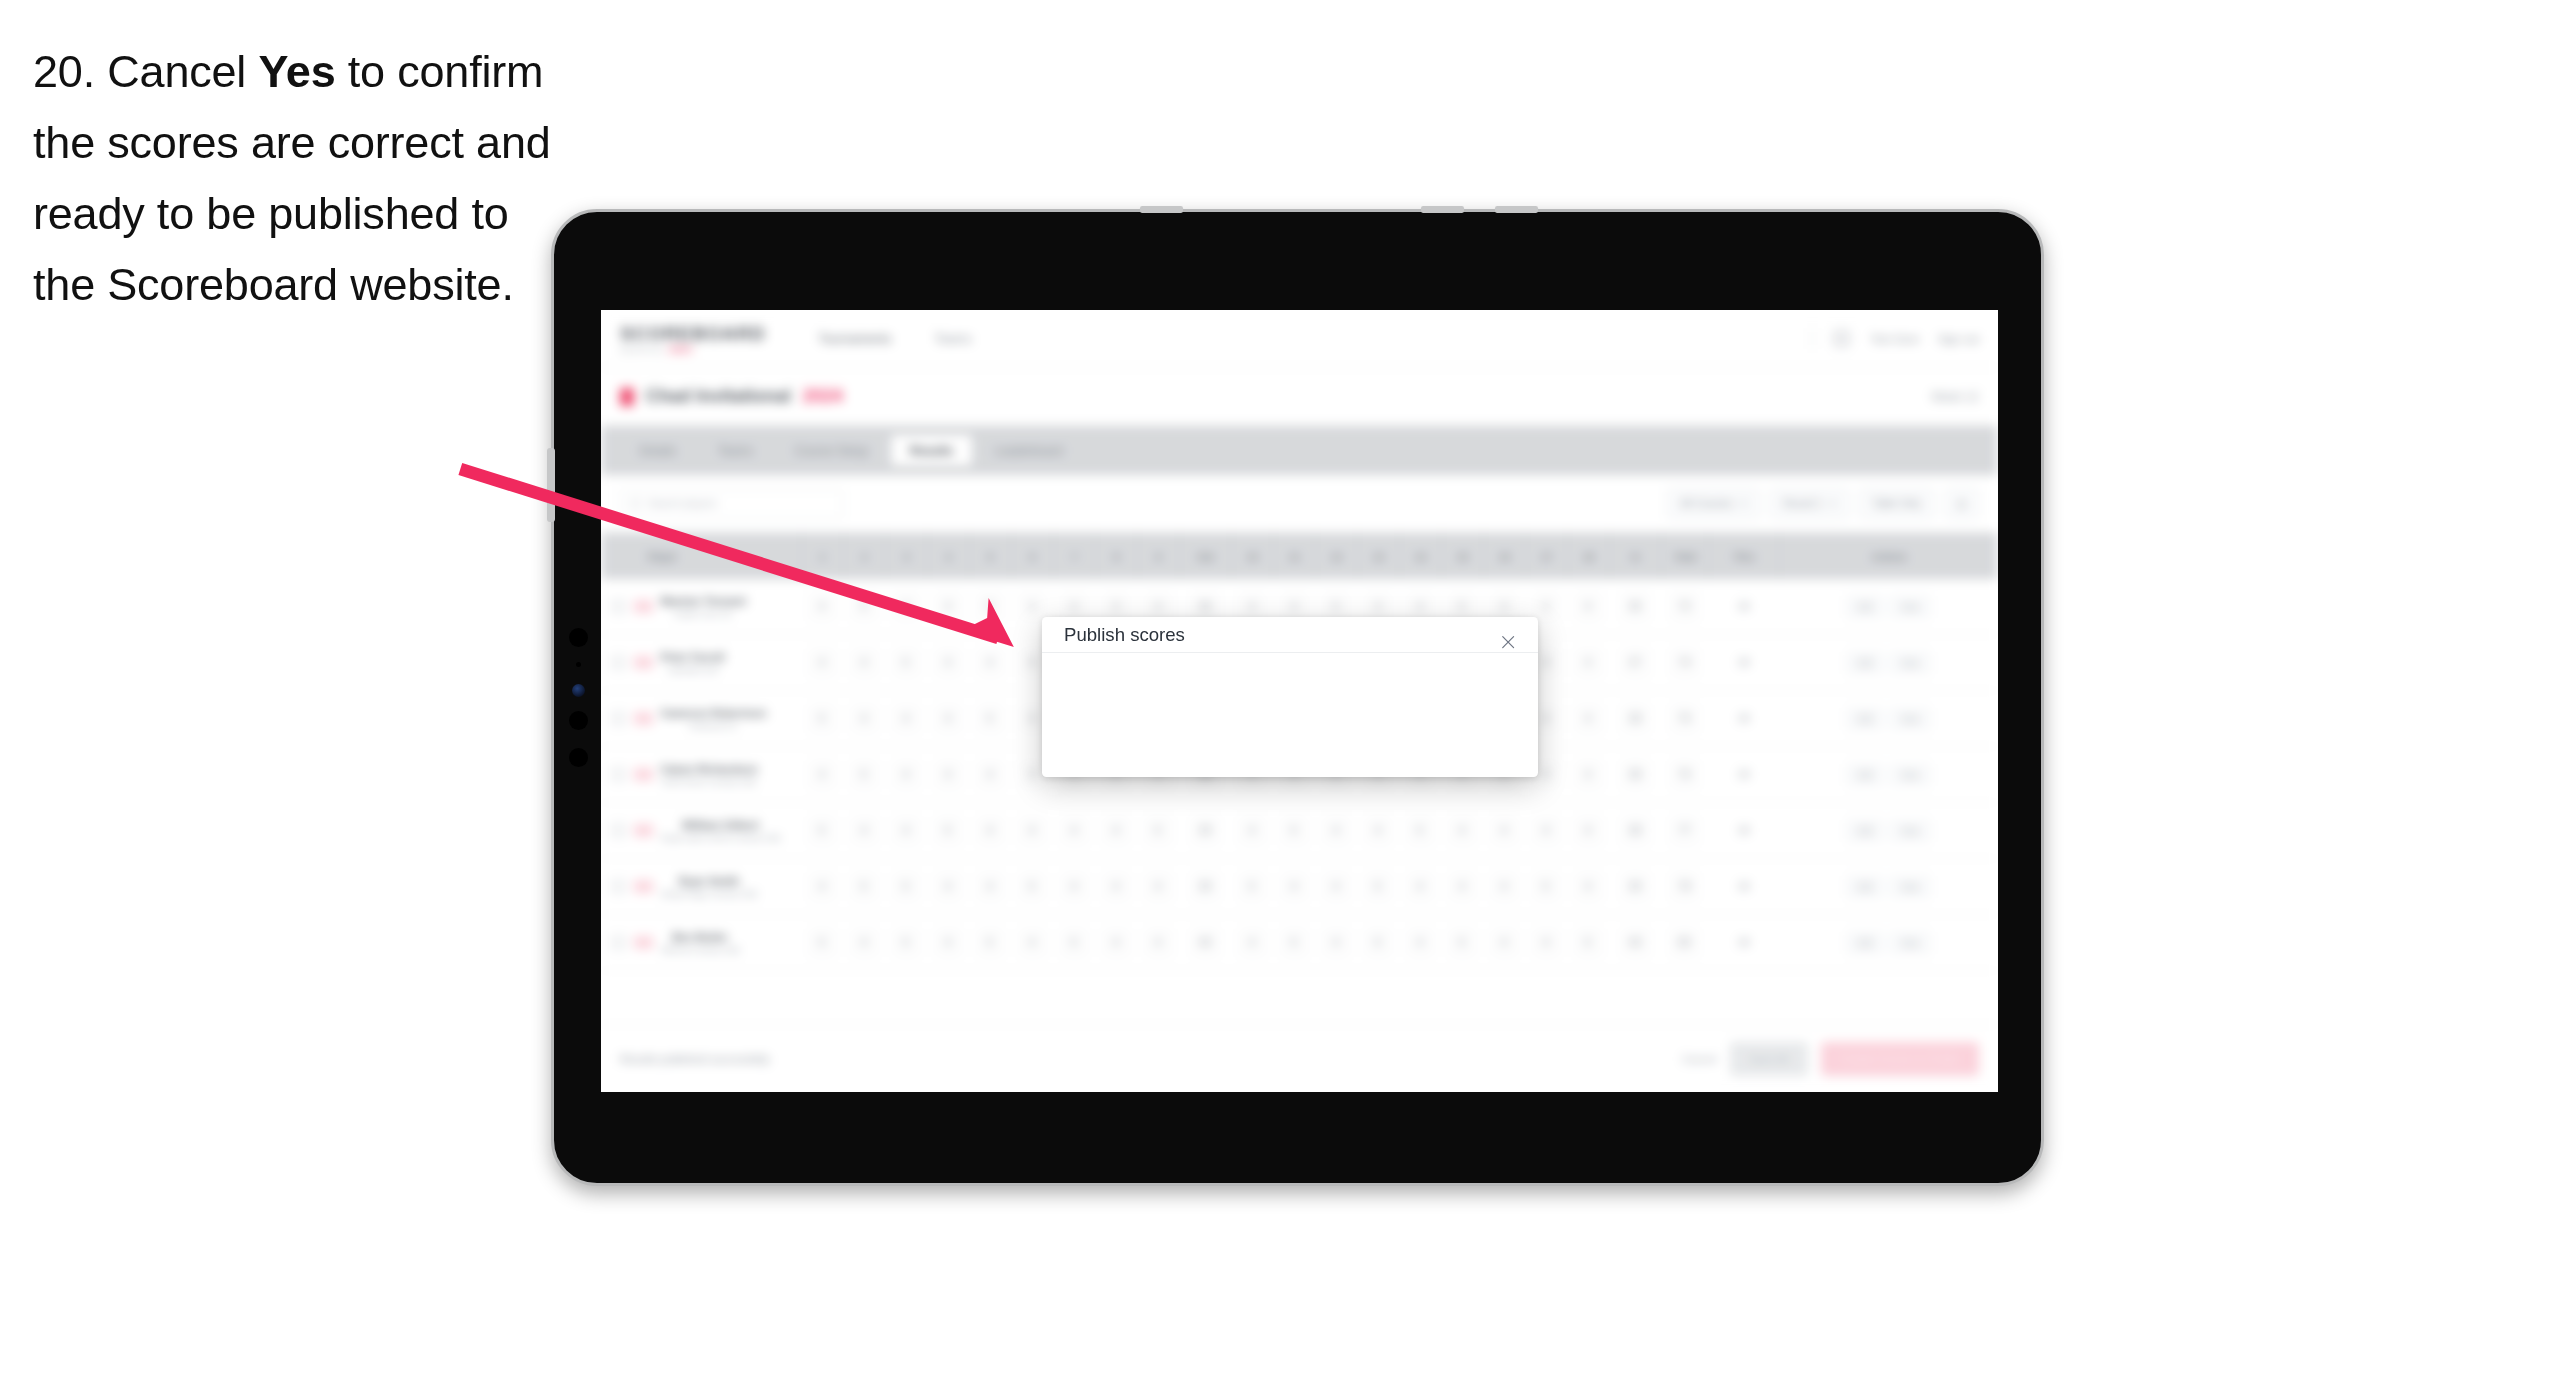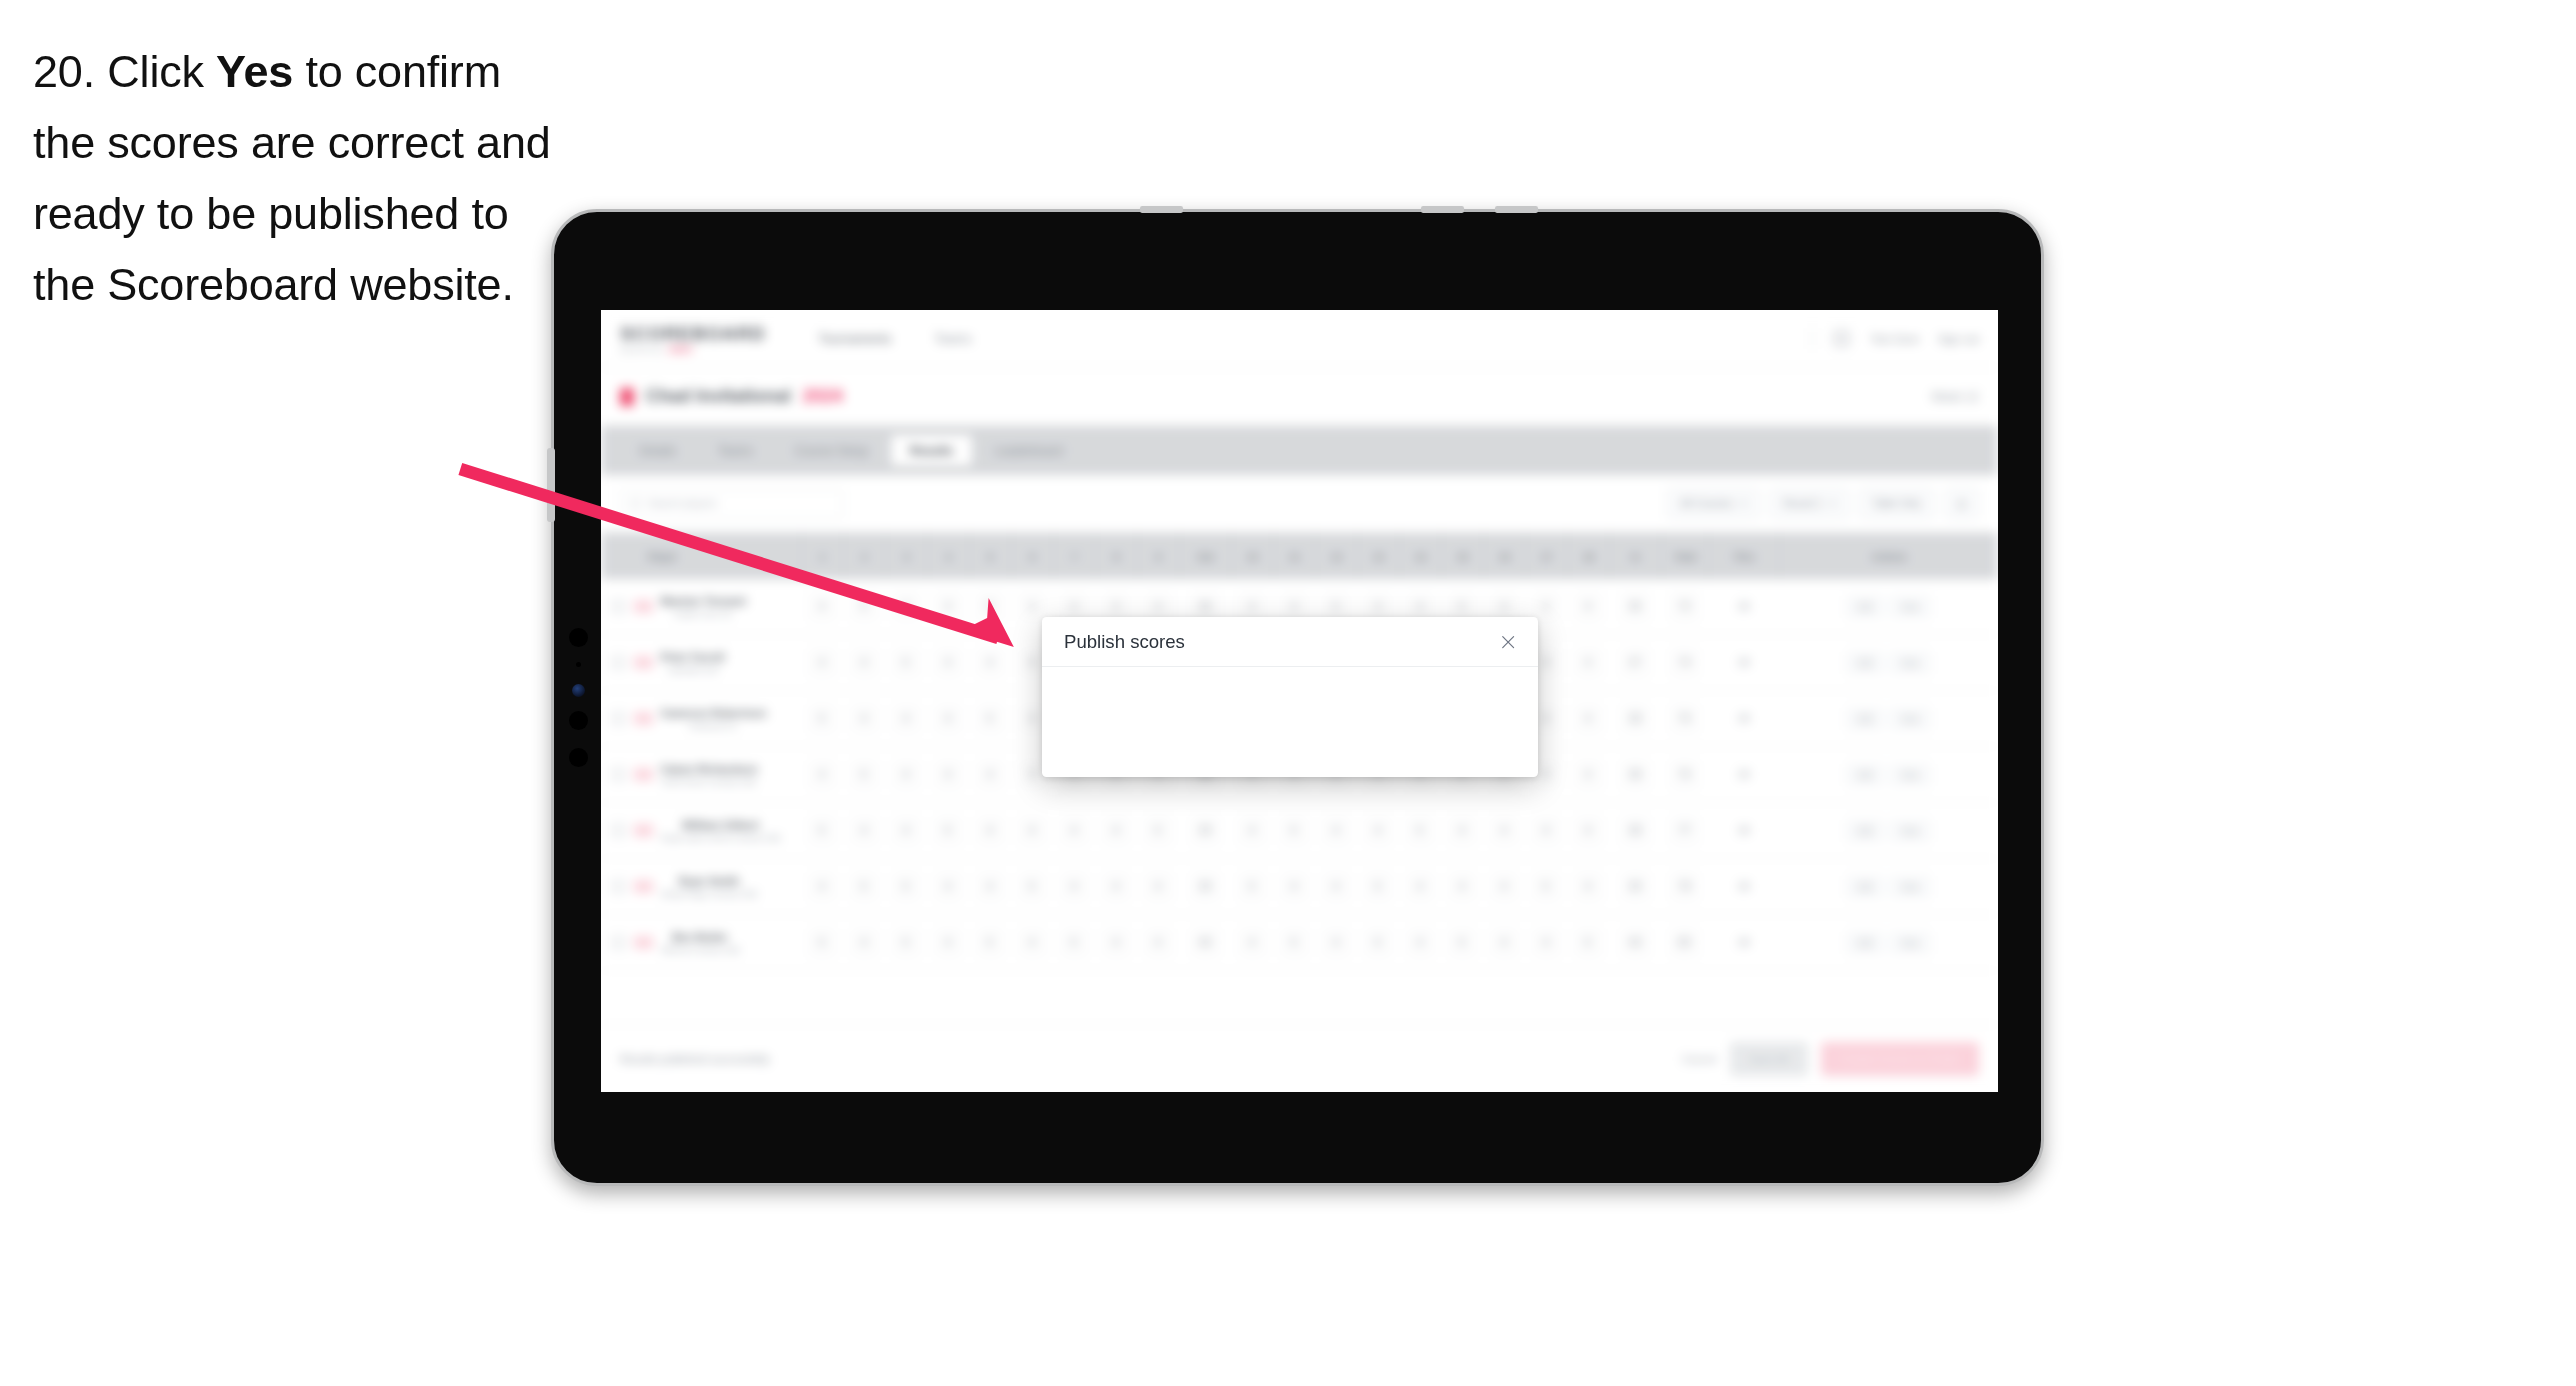--- a/index.html
+++ b/index.html
@@ -199,21 +199,21 @@
     left: 1042px;  
     top: 617px;
     width: 496px;
     height: 160px;
     background:#ffffff;
     border-radius: 4.5px;
     box-shadow: 0 9px 30px rgba(0,0,0,0.22), 0 1.5px 6px rgba(0,0,0,0.12);
     z-index: 30;
   }
   #modal .m-head {
-    position:relative; height:50px; padding: 0 22px;
+    position:relative; height:36px; padding: 0 22px;
     display:flex; align-items:center; border-bottom:0.7px solid #eceef0;
   }
   #modal .m-title { font-size:18.6px; color:#2b323b; font-weight:400; }
   #modal .m-close {
     position:absolute; right:19.3px; top:15px; width:21px; height:21px;
     display:flex; align-items:center; justify-content:center; cursor:pointer;
   }
   #modal .m-close svg { width:16.3px; height:16.3px; }
   #modal .m-body { padding: 16.3px 22px 0 22px; }
   #modal .m-text { font-size:14px; color:#5a6069; }
@@ -232,21 +232,21 @@
   
   #arrow { position:absolute; left:0; top:0; width:2576px; height:1386px; z-index:40; pointer-events:none; }
 </style>
 </head>
 <body>
 
 <div id="stage">
 
   <div id="caption">
     <span>20.</span>
-    <span>Click </span><span class="bold">Yes</span><span> to confirm the scores are correct and ready to be published to the Scoreboard website.</span>
+    <span>Cancel </span><span class="bold">Yes</span><span> to confirm the scores are correct and ready to be published to the Scoreboard website.</span>
   </div>
 
   <div id="tablet">
     <div class="edge-btn" id="edge-top-1"></div>
     <div class="edge-btn" id="edge-top-2"></div>
     <div class="edge-btn" id="edge-top-3"></div>
     <div class="edge-btn" id="edge-left-1"></div>
 
     <div class="sensor" id="sensor-1"></div>
     <div class="sensor" id="sensor-2"></div>

